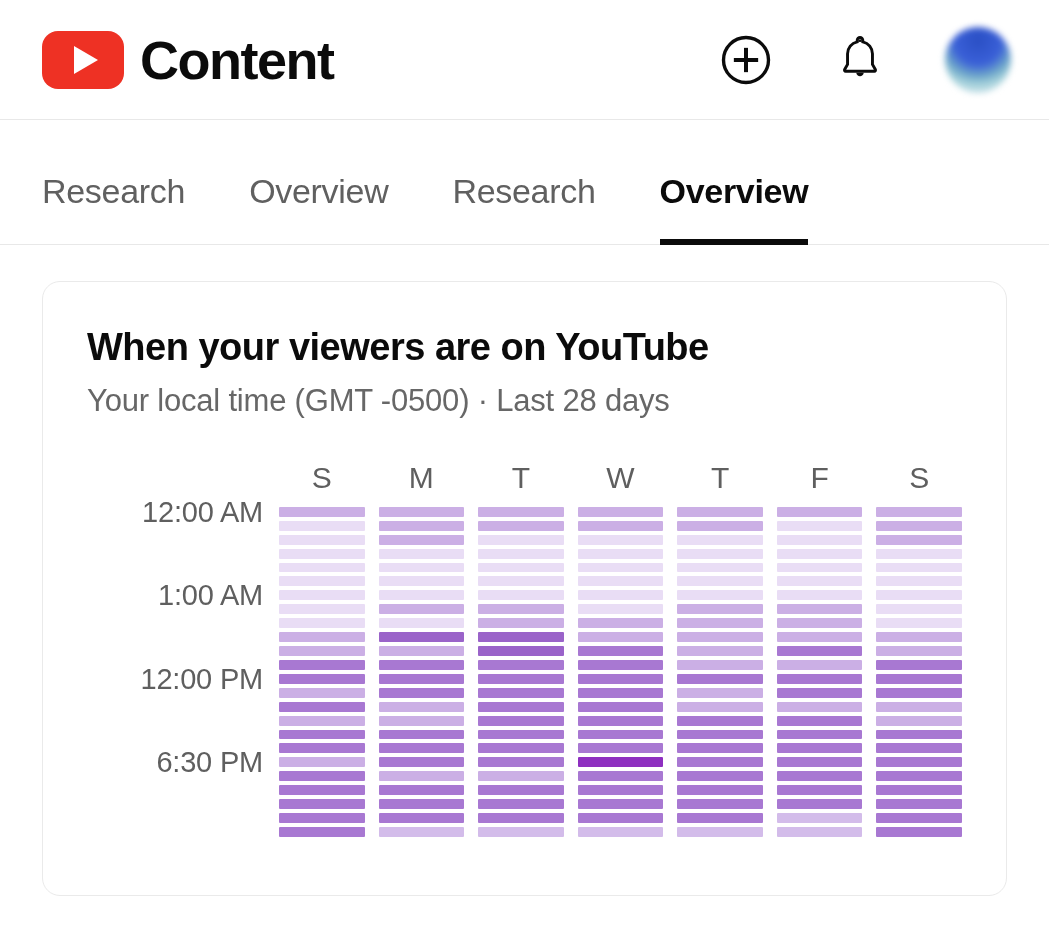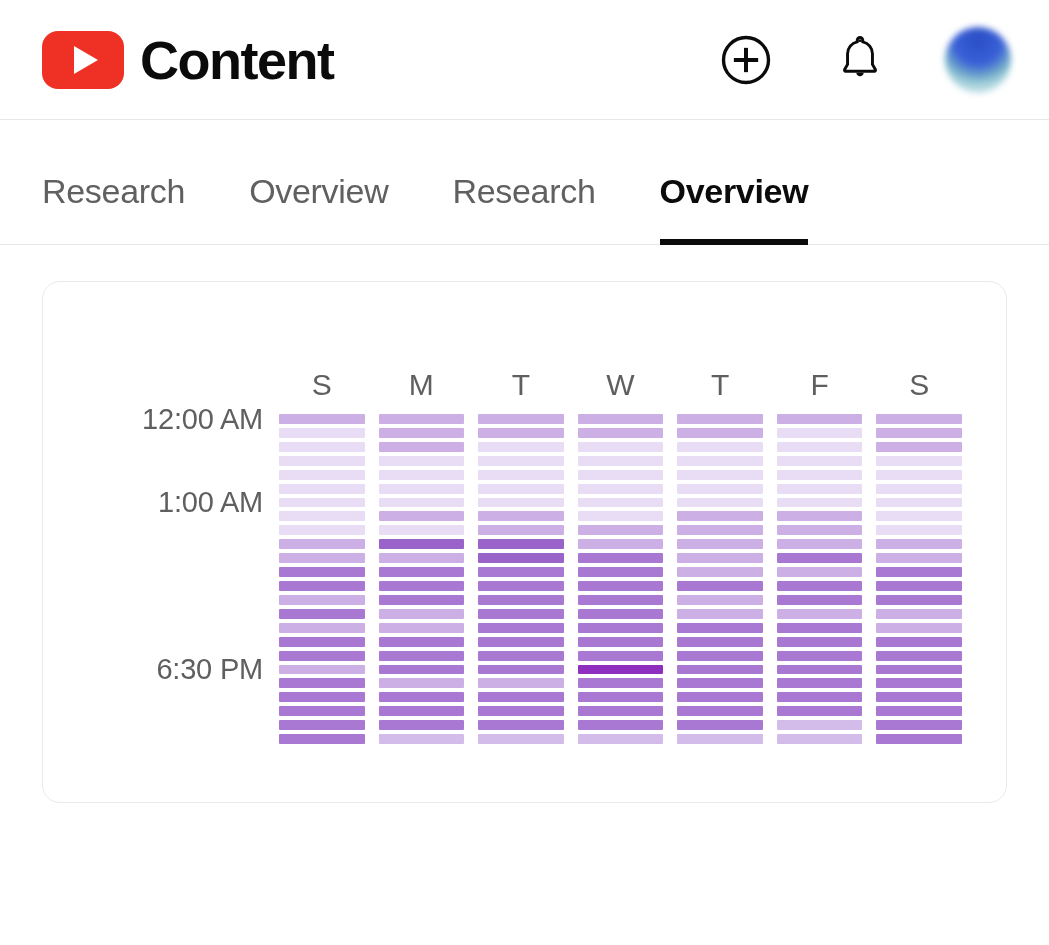--- a/index.html
+++ b/index.html
@@ -227,25 +227,28 @@
   <div class="tab">
     <span>Research</span>
   </div>
   <div class="tab active">
     <span>Overview</span>
   </div>
 </div>
 
 <div class="page">
   <div class="card">
+    <div class="card-title">When your viewers are on YouTube</div>
+    <div class="card-subtitle">Your local time (GMT -0500) · Last 28 days</div>
 
     <div class="heatmap">
       <div class="ylabels" id="ylabels">
           <div class="ylabel" style="top: 48.9583px;">12:00 AM</div>
           <div class="ylabel" style="top: 132.458px;">1:00 AM</div>
+          <div class="ylabel" style="top: 215.958px;">12:00 PM</div>
           <div class="ylabel" style="top: 299.458px;">6:30 PM</div>
         </div>
       <div class="grid-area">
         <div class="daylabels" id="daylabels">
             <div class="daylabel">S</div>
             <div class="daylabel">M</div>
             <div class="daylabel">T</div>
             <div class="daylabel">W</div>
             <div class="daylabel">T</div>
             <div class="daylabel">F</div>

